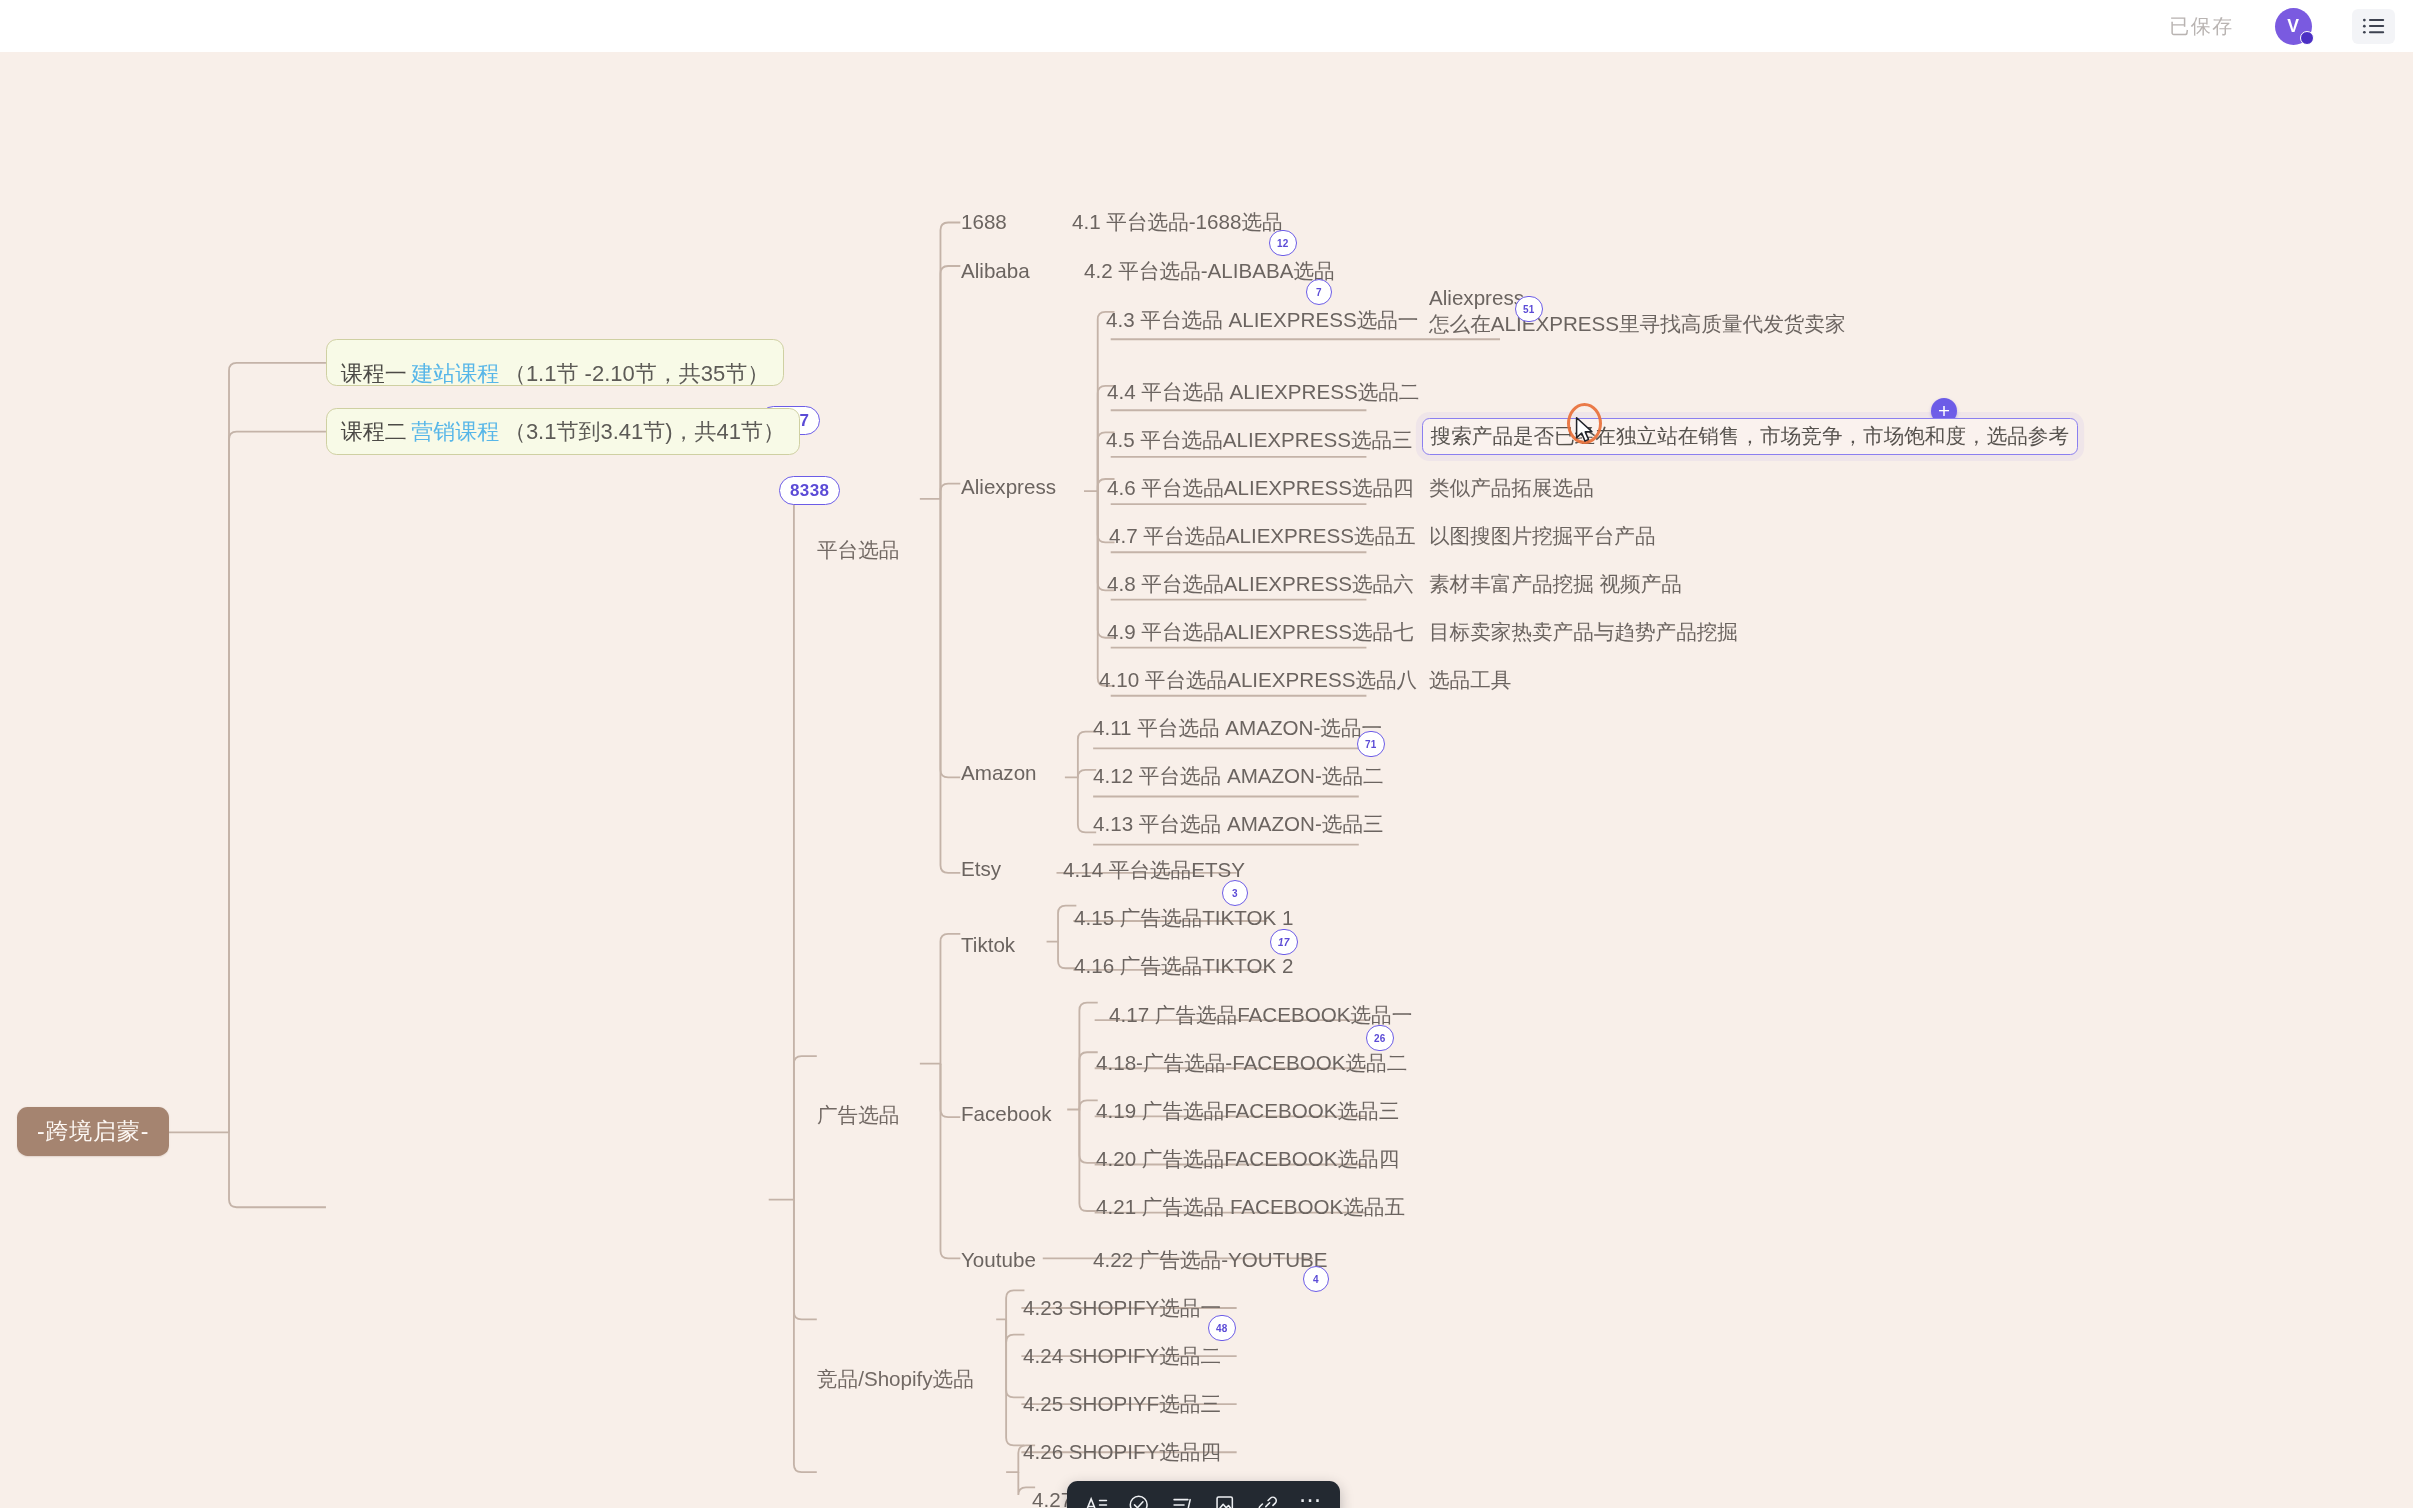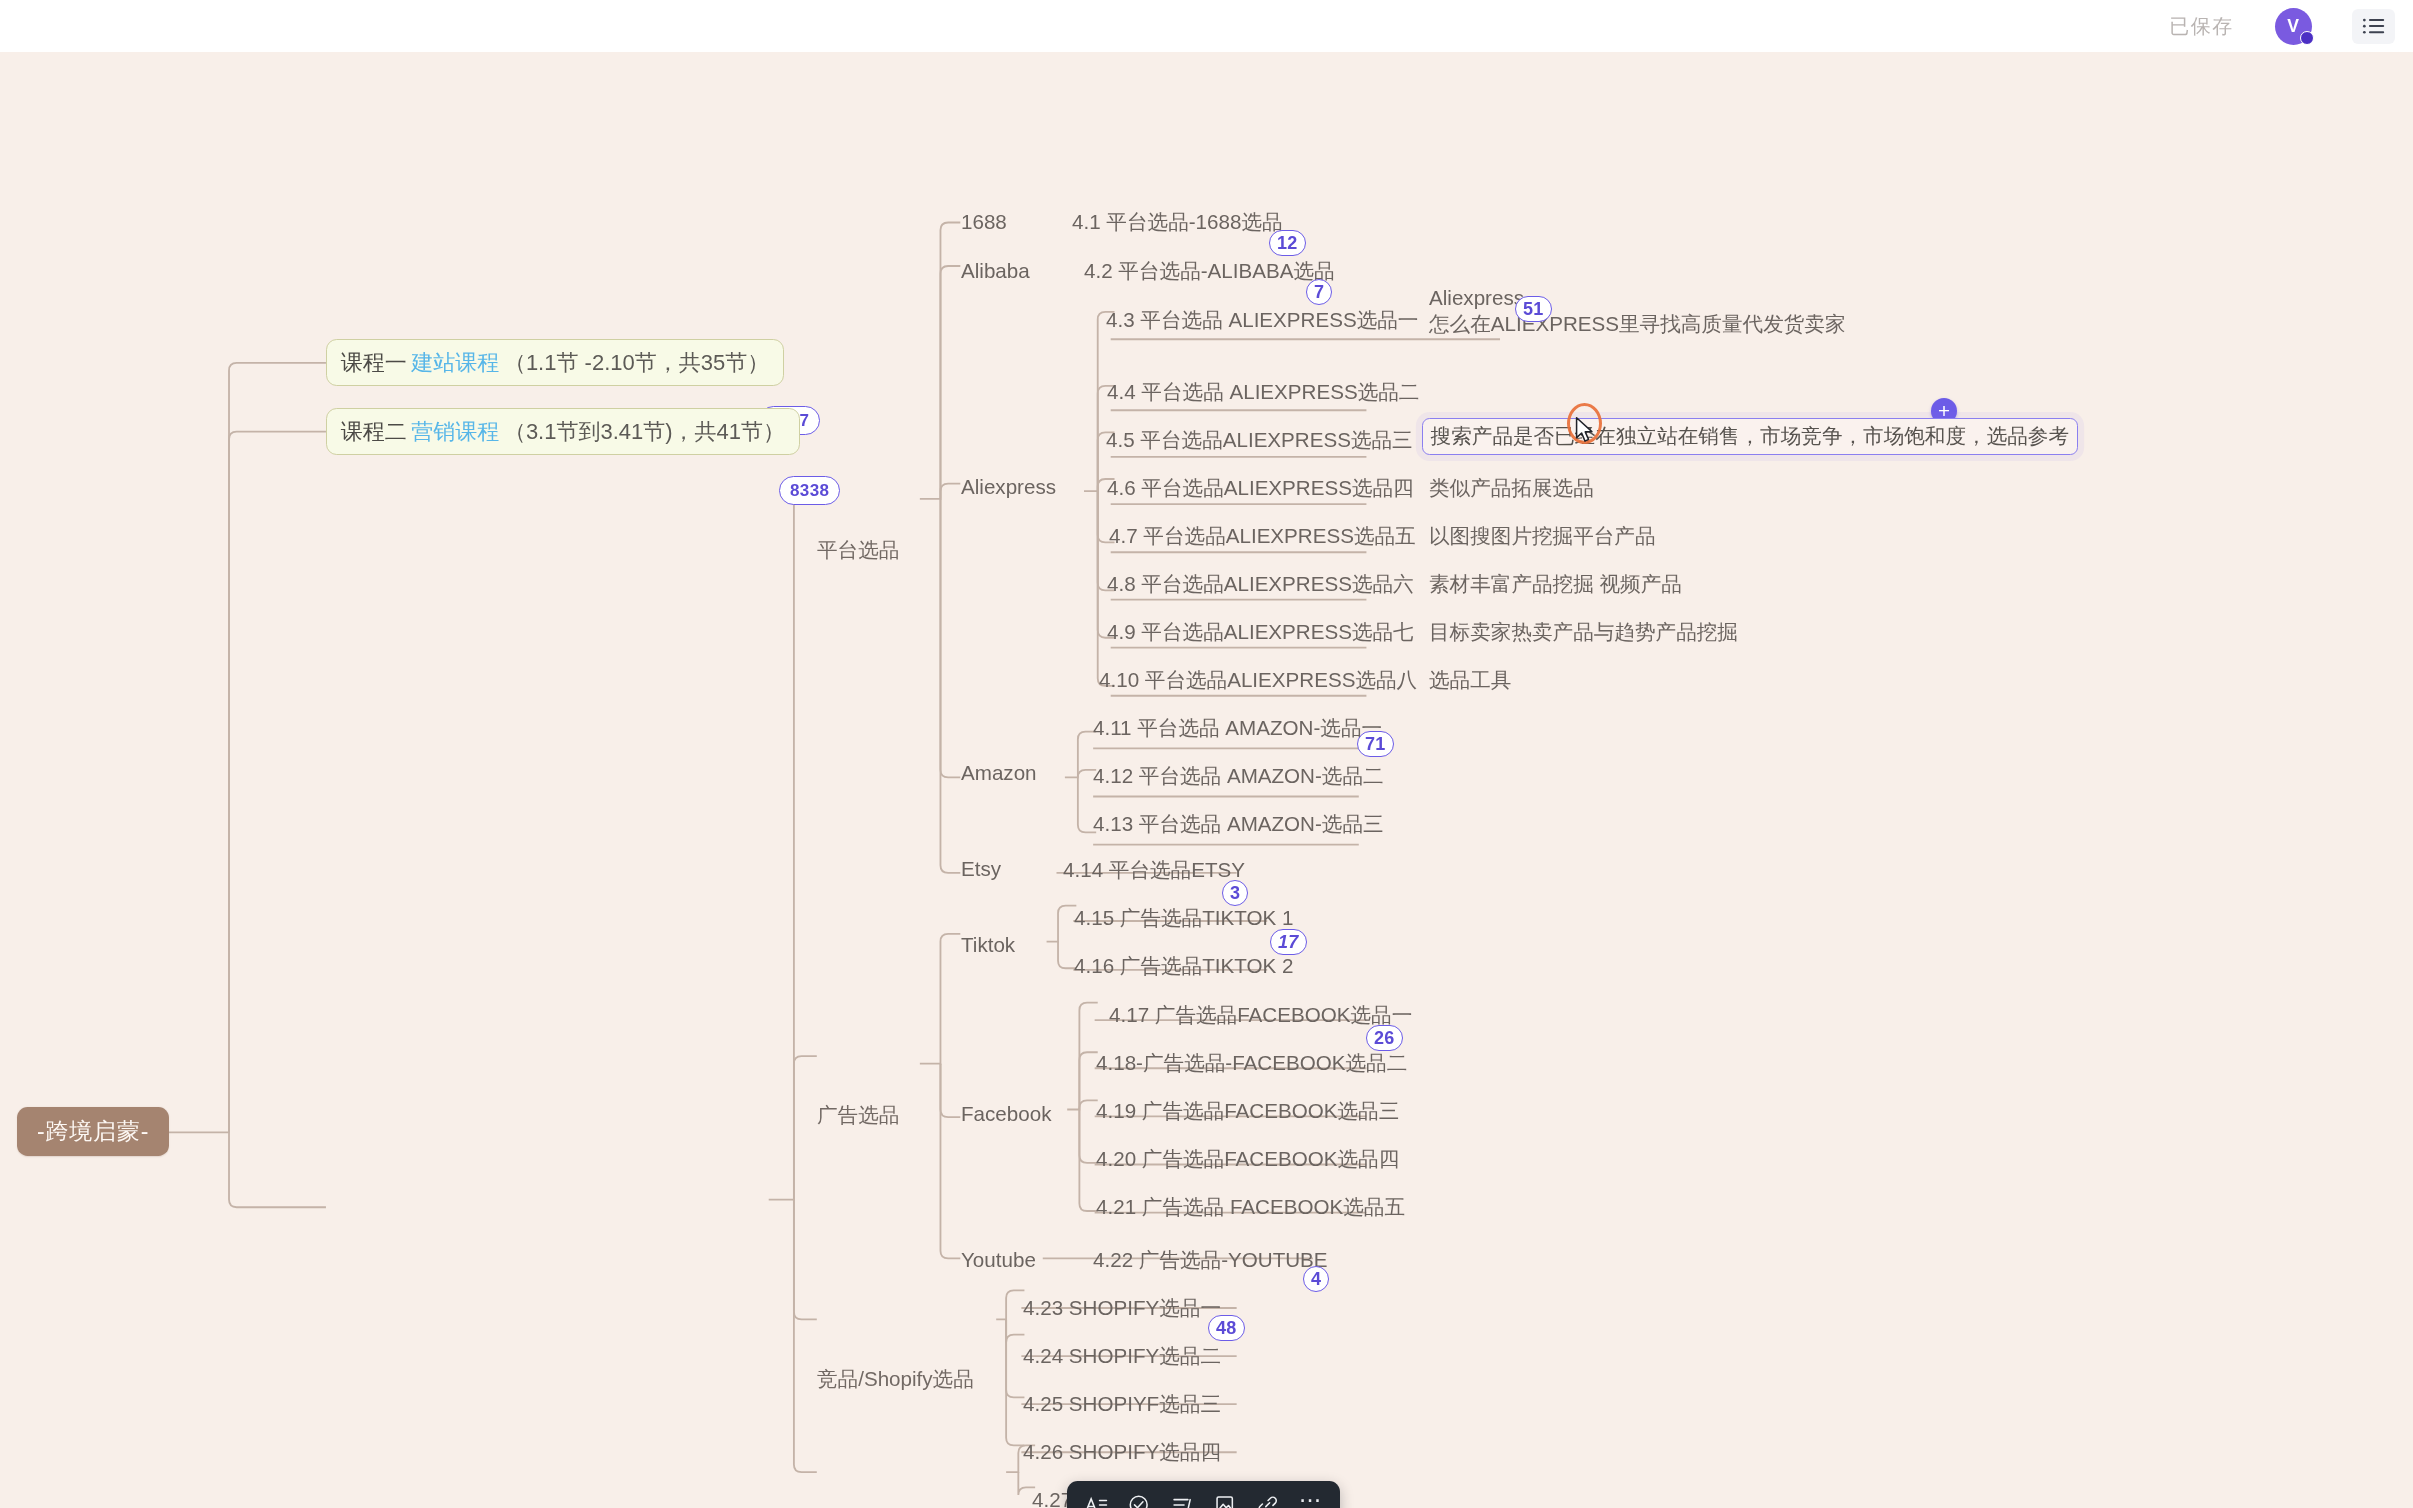--- a/index.html
+++ b/index.html
@@ -85,21 +85,21 @@
     box-shadow:0 0 0 6.1px rgba(140,120,240,.08);
   }
   .caret{
     display:inline-block;width:1.5px;height:23px;background:#2a2a2a;
     position:absolute;left:45px;top:7.6px;
   }
 
   
   .badge{
     position:absolute;background:#ffffff;border:1.9px solid #6c5ce7;border-radius:763px;
-    color:#5b4bd6;font-size:18px;font-weight:700;
+    color:#5b4bd6;font-size:10px;font-weight:700;
     height:26px;min-width:26px;padding:0 6.9px;box-sizing:border-box;
     display:flex;align-items:center;justify-content:center;letter-spacing:0.4px;
   }
   .badge.big{height:29px;font-size:17px;padding:0 10px;border-radius:763px;}
 
   
   .plus-btn{
     position:absolute;width:26px;height:26px;border-radius:50%;
     background:#6c5ce7;color:#fff;display:flex;align-items:center;justify-content:center;
     font-size:20.6px;line-height:1;font-weight:400;
@@ -238,21 +238,21 @@
         <path d="M1334 1860 V 1890 Q1334 1880 1344 1880 H1356"></path>
       </g>
     </svg>
 
     <div class="layer">
 
       <div class="node root-node" style="left:17px;top:1055px;">
         <span>-跨境启蒙-</span>
       </div>
 
-      <div class="node course-node" style="left:326px;top:287px;">
+      <div class="node course-node" style="left:326px;top:287px;align-items:flex-end;">
         <span>课程一</span>
         <span class="kw">建站课程</span>
         <span class="rng">（1.1节 -2.10节，共35节）</span>
       </div>
       <div class="badge big" style="left:759px;top:354px;">2187</div>
 
       <div class="node course-node" style="left:326px;top:356px;">
         <span>课程二</span>
         <span class="kw">营销课程</span>
         <span class="rng">（3.1节到3.41节)，共41节）</span>

